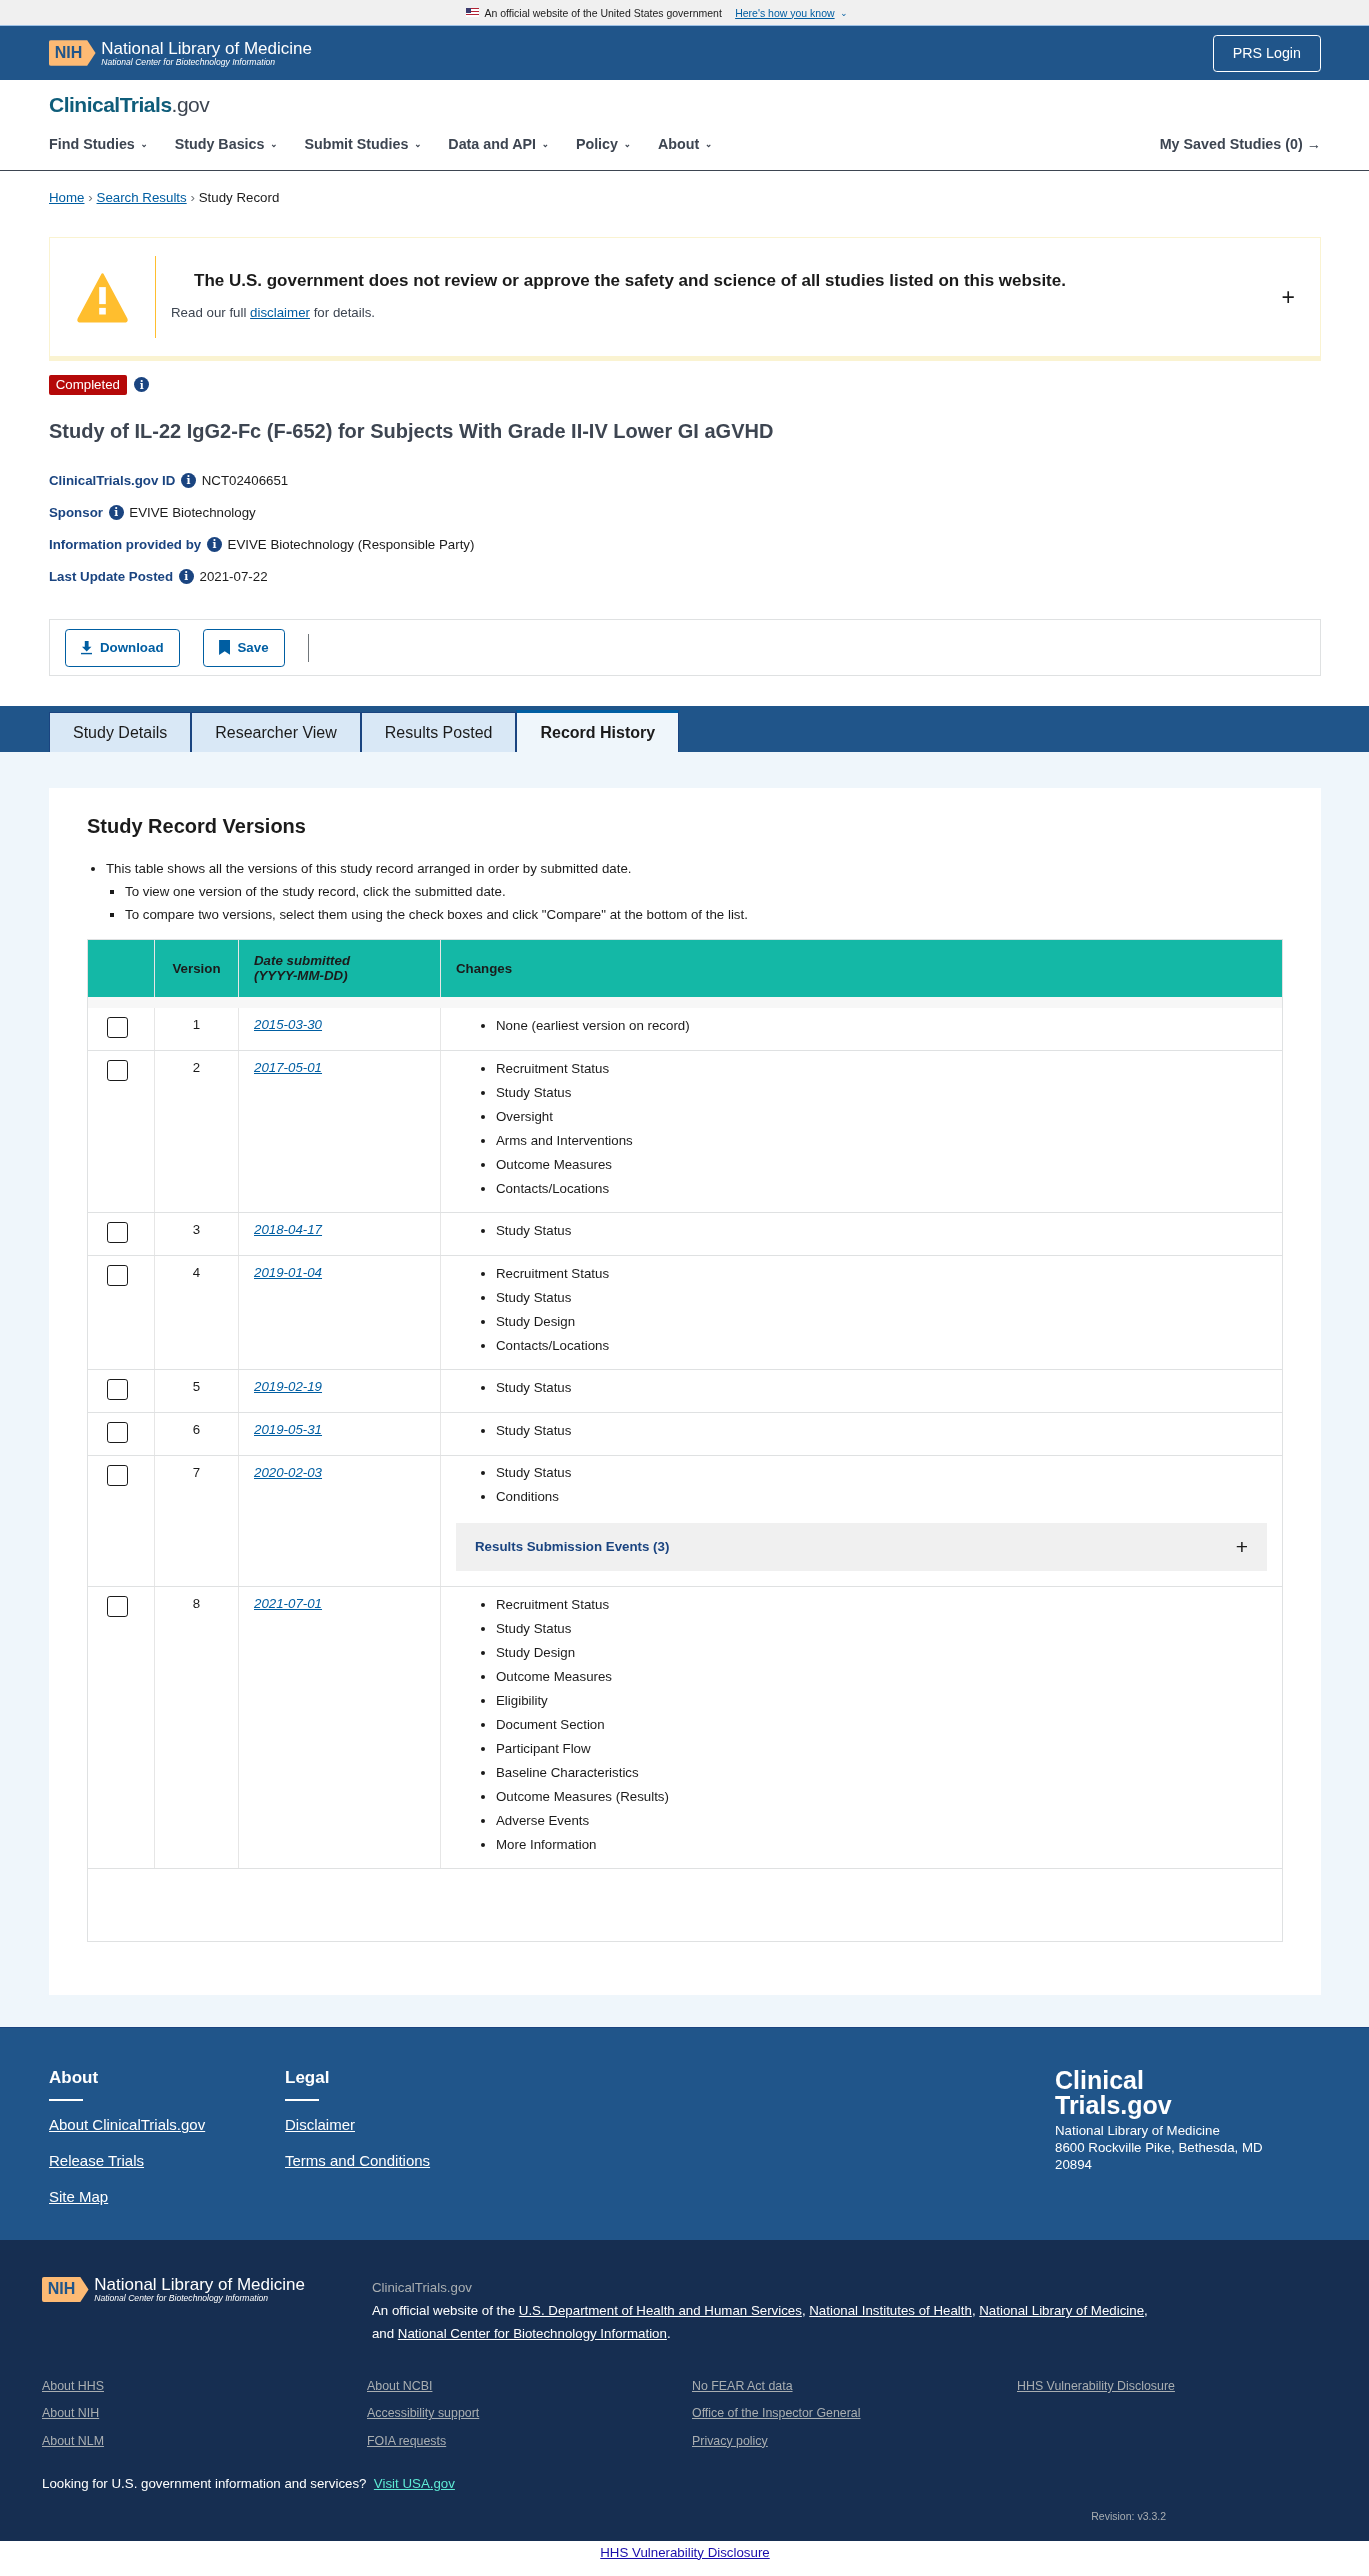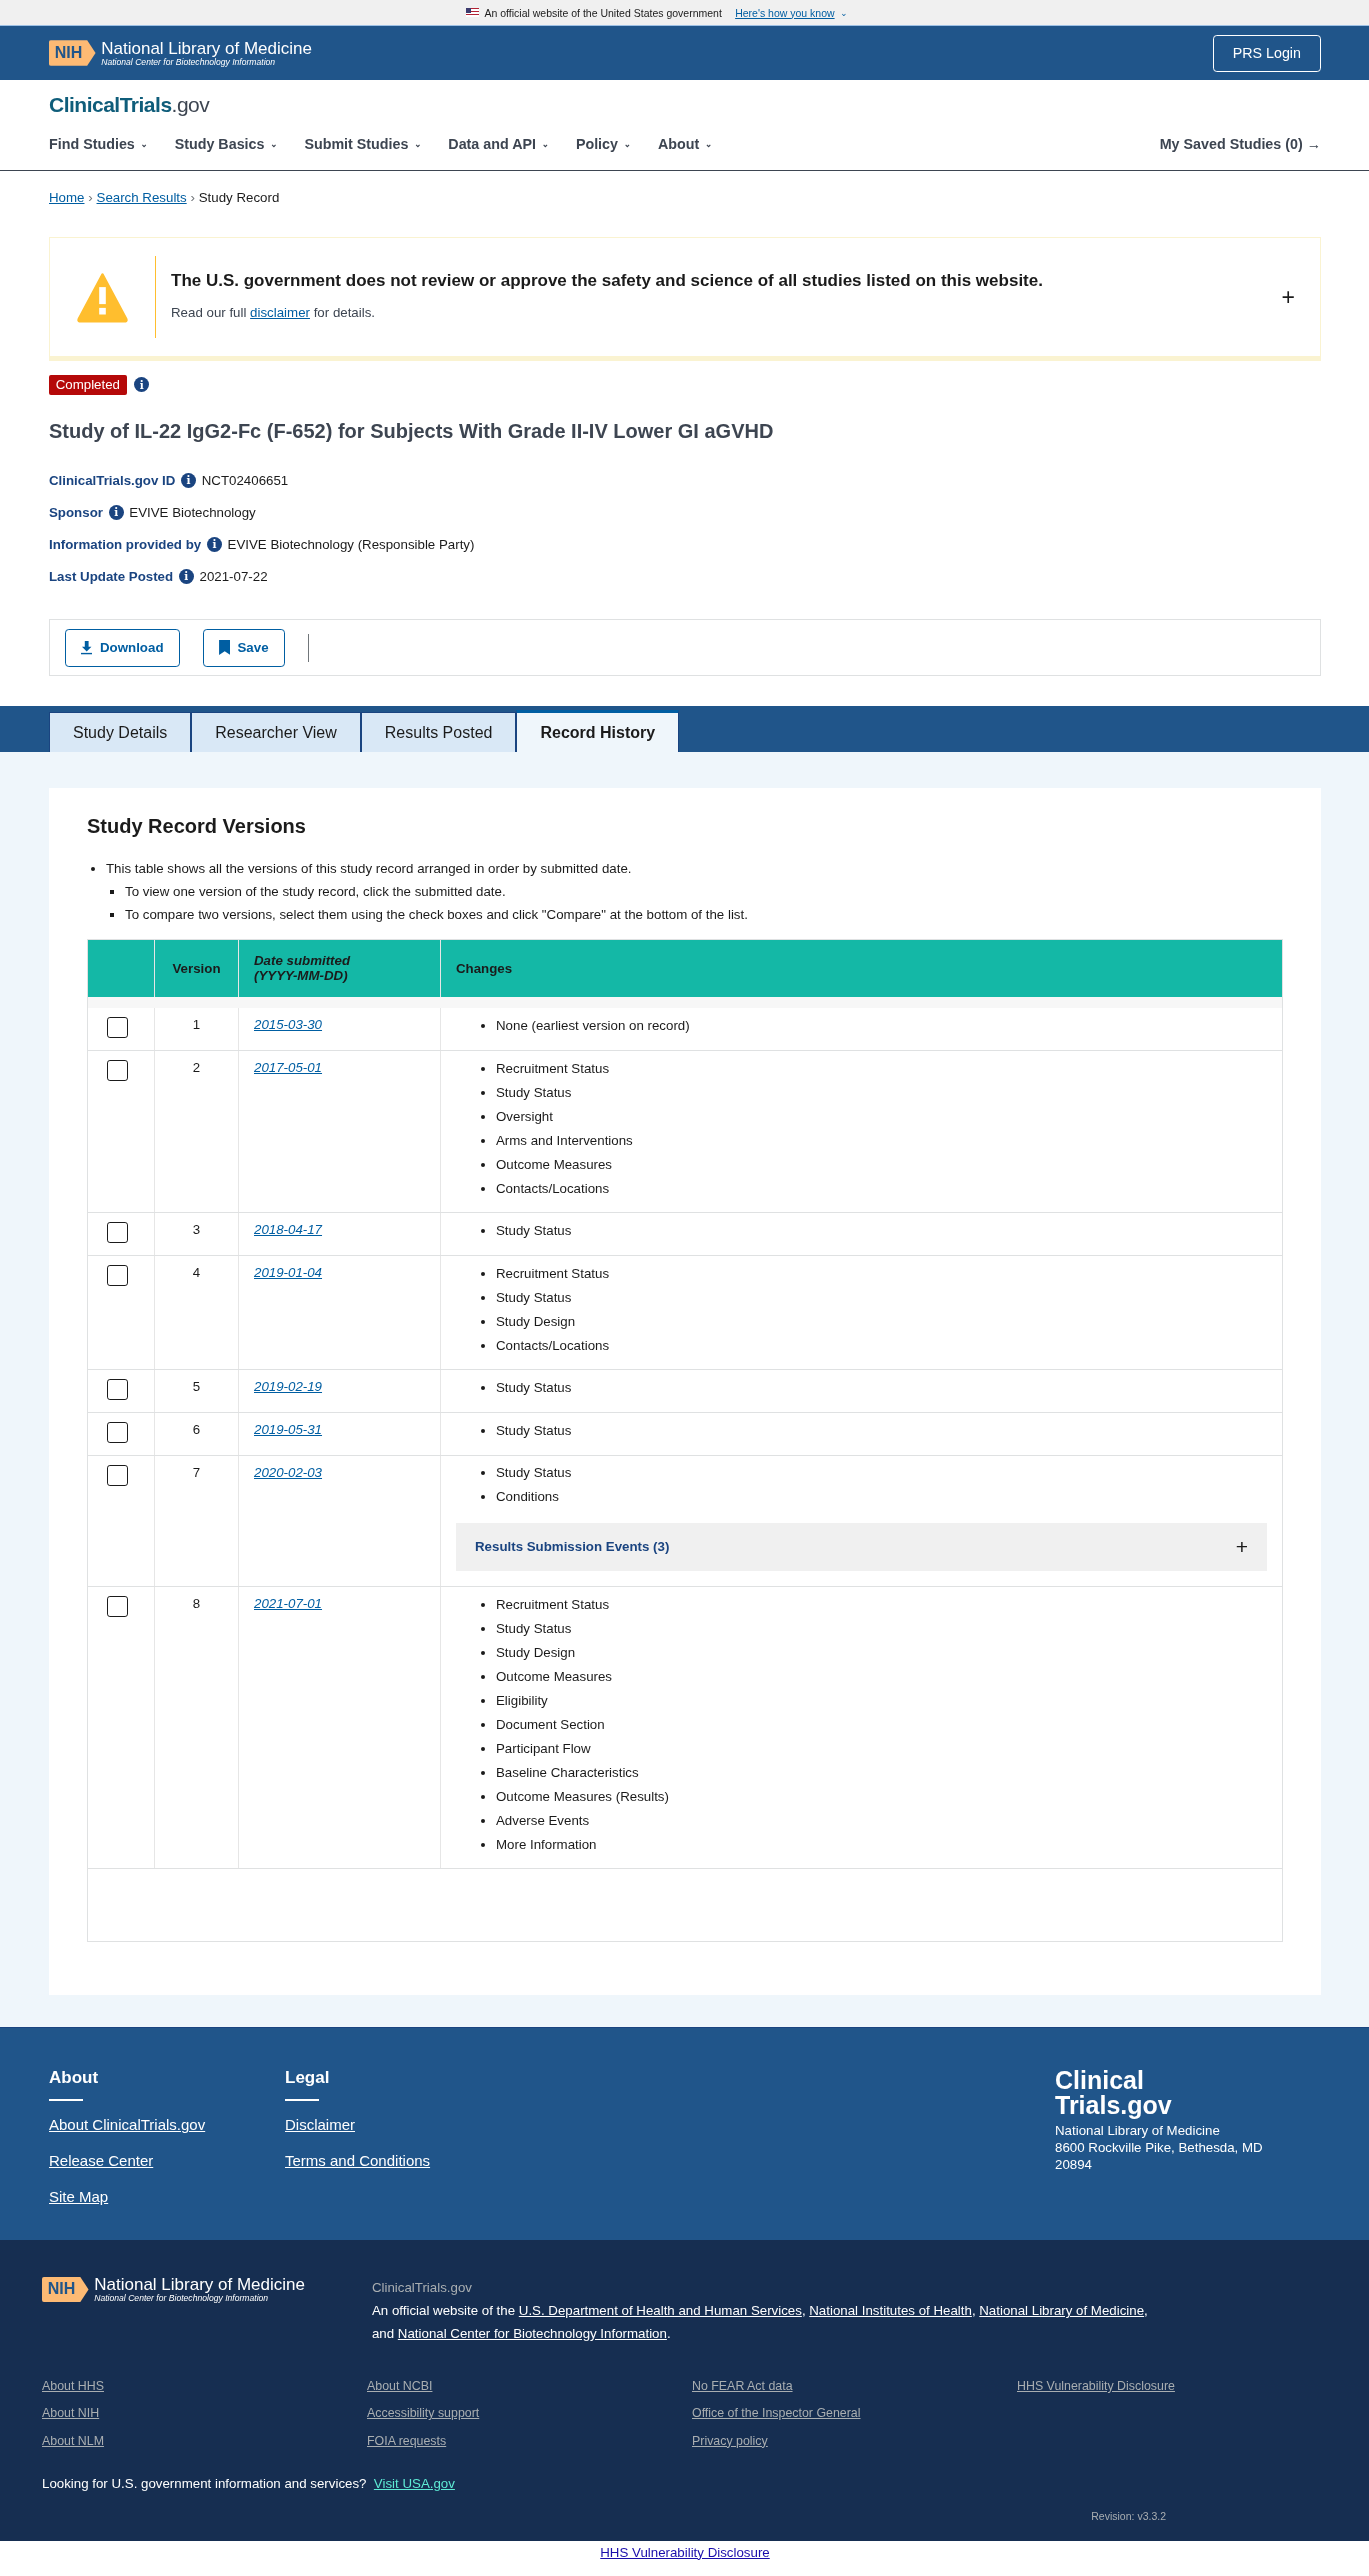--- a/index.html
+++ b/index.html
@@ -33,21 +33,21 @@
 
   
   .breadcrumb { padding: 19px 49px; font-size: 13.3px; color: #1b1b1b; }
   .breadcrumb a { color: #005ea2; }
   .breadcrumb .sep { color: #71767a; margin: 0 3.8px; }
 
   
   .disclaimer { margin: 13.3px 49px 0; border: 1px solid #faf3d1; border-bottom: 5.7px solid #faf3d1; display: flex; align-items: center; height: 124px; position: relative; }
   .warn-icon-wrap { width: 105px; display: flex; justify-content: center; }
   .disc-body { border-left: 1px solid #ffbe2e; height: 82px; padding: 15px 15px; }
-  .disc-title { font-size: 17px; font-weight: bold; margin-bottom: 13.3px; }
+  .disc-title { font-size: 17px; font-weight: bold; margin-bottom: 13.3px; margin-left: 23px; }
   .disc-sub { font-size: 13.3px; color: #3d4551; }
   .disc-plus { position: absolute; right: 25px; top: 46px; font-size: 23px; color: #1b1b1b; }
 
   
   .status-row { margin: 13.3px 49px 0; display: flex; align-items: center; gap: 7.6px; }
   .badge { background: #b50909; color: #fff; font-size: 13.3px; padding: 2.9px 6.7px; border-radius: 1.9px; }
   .info { width: 15px; height: 15px; border-radius: 50%; background: #1a4480; color: #fff; font-size: 10.5px; font-weight: bold; display: inline-flex; align-items: center; justify-content: center; font-family: "DejaVu Serif", serif; }
   .study-title { margin: 25px 49px 0; font-size: 20px; font-weight: bold; color: #3d4551; }
   .meta { margin: 21px 49px 0; font-size: 13.3px; }
   .meta-row { display: flex; align-items: center; gap: 5.7px; height: 32px; }
@@ -384,21 +384,21 @@
       <div class="empty-row"></div>
     </div>
   </div>
 </div>
 
 <div class="footer1">
   <div class="fcol">
     <h3>About</h3>
       <div class="bar"></div>
     <a href="#">About ClinicalTrials.gov</a>
-    <a href="#">Release Center</a>
+    <a href="#">Release Trials</a>
     <a href="#">Site Map</a>
   </div>
   <div class="fcol">
     <h3>Legal</h3>
       <div class="bar"></div>
     <a href="#">Disclaimer</a>
     <a href="#">Terms and Conditions</a>
   </div>
   <div class="fbrand">
     <div class="logo">

